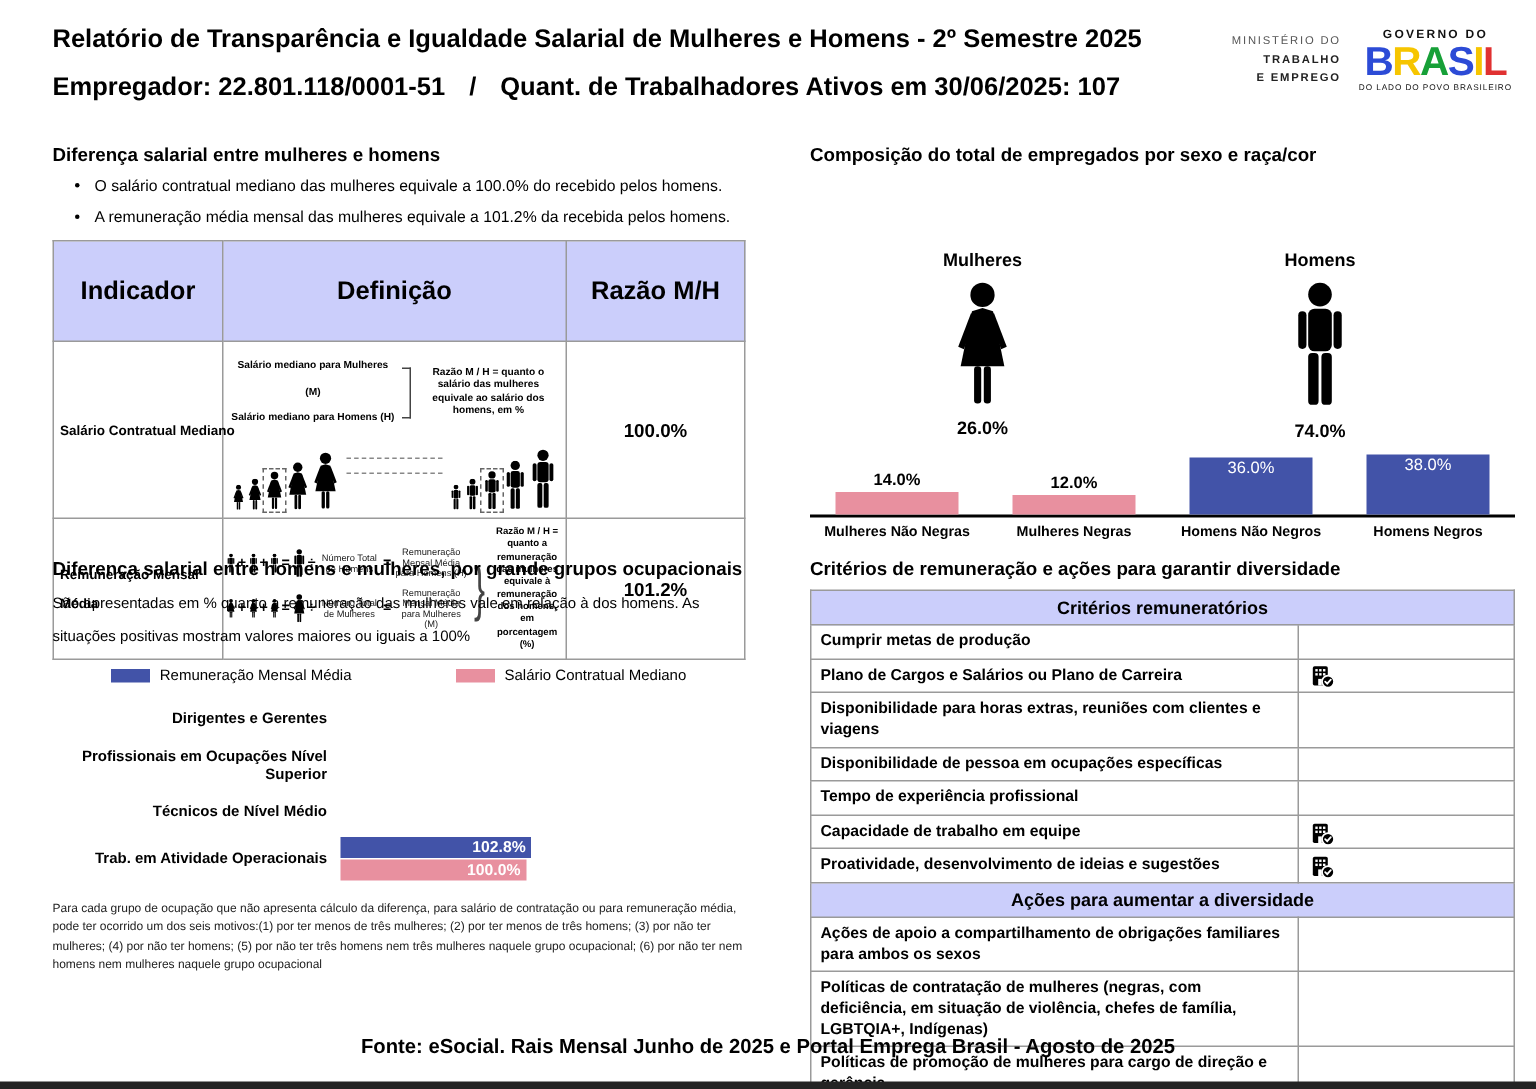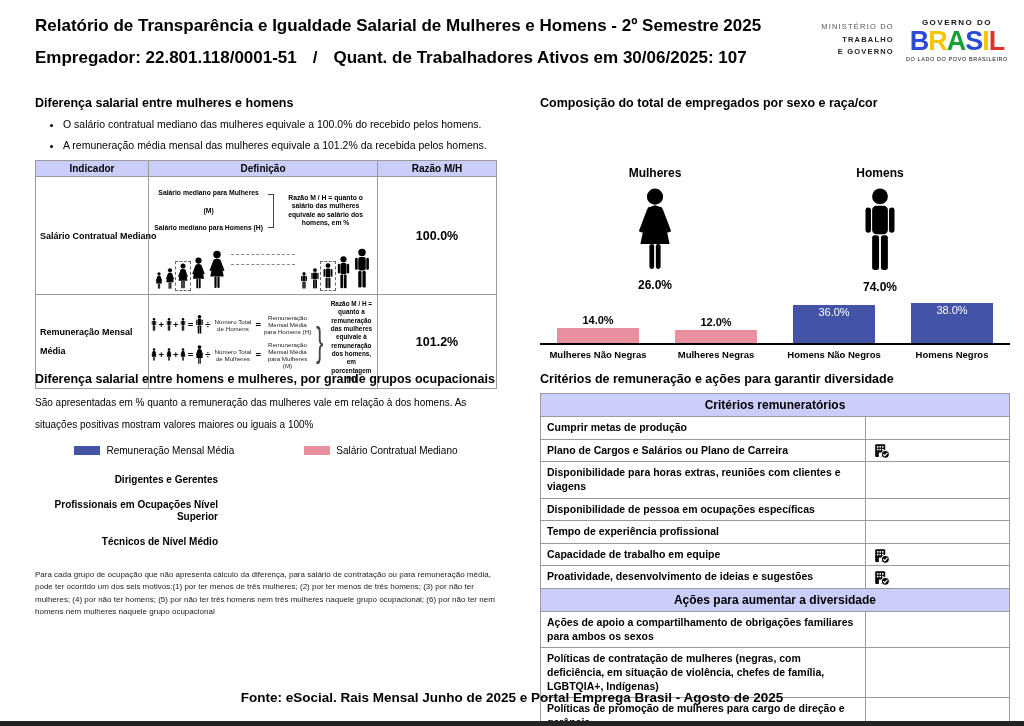--- a/index.html
+++ b/index.html
@@ -20,21 +20,21 @@
 
   
   .sec-title{font-size:12.5px;font-weight:bold;}
 
   
   .sec-gap{position:absolute;left:35px;top:96px;width:452px;}
   .gap-bullets{margin:8px 0 0 0;padding-left:28px;font-size:10.5px;}
   .gap-bullets li{margin-bottom:9px;}
   .ind-table{border-collapse:collapse;margin-top:4px;table-layout:fixed;width:450px;}
   .ind-table th,.ind-table td{border:1px solid #9a9a9a;}
-  .ind-table th{background:var(--hdr-bg,#CBCEFB);font-size:10px;padding:2px 2px;}
+  .ind-table th{background:var(--hdr-bg,#CBCEFB);font-size:17px;padding:23px 2px;}
   .col-ind{width:108px;} .col-def{width:224px;} .col-ratio{width:114px;}
   .ind-cell{font-size:9px;font-weight:bold;padding:2px 2px 2px 4px;white-space:nowrap;}
   .ind-cell.tall{white-space:normal;line-height:2.1;}
   .ratio-cell{font-size:12.5px;font-weight:bold;text-align:center;}
   .def1{padding:6px 3px 4px 3px;}
   .def1-top{display:flex;align-items:center;justify-content:center;gap:4px;}
   .def1-labels{font-size:6.8px;font-weight:bold;text-align:center;line-height:2.6;}
   .bracket{width:5px;height:32px;border-top:1px solid #444;border-right:1px solid #444;border-bottom:1px solid #444;}
   .def1-note{width:96px;font-size:6.8px;font-weight:bold;text-align:center;line-height:1.25;}
   .def1-fig{display:flex;align-items:flex-end;margin-top:8px;padding:0 2px;height:44px;}
@@ -139,21 +139,21 @@
     <div class="hdr-t2">
       <span>Empregador: 22.801.118/0001-51</span>
       <span>/</span>
       <span>Quant. de Trabalhadores Ativos em 30/06/2025: 107</span>
     </div>
   </div>
   <div class="logo">
     <div class="ministry">
       <div>MINISTÉRIO DO</div>
       <div class="b">TRABALHO</div>
-      <div class="b">E GOVERNO</div>
+      <div class="b">E EMPREGO</div>
     </div>
     <div class="govlogo">
       <div class="gov-top">GOVERNO DO</div>
       <div class="brasil"><span style="color: rgb(44, 75, 214);">B</span><span style="color: rgb(246, 197, 0);">R</span><span style="color: rgb(23, 160, 56);">A</span><span style="color: rgb(44, 75, 214);">S</span><span style="color: rgb(246, 197, 0);">I</span><span style="color: rgb(224, 49, 49);">L</span></div>
       <div class="gov-bottom">DO LADO DO POVO BRASILEIRO</div>
     </div>
   </div>
 
   <div class="sec-gap">
     <div class="sec-title">Diferença salarial entre mulheres e homens</div>
@@ -298,20 +298,27 @@
         <div class="occ-bars"></div>
       </div>
       <div class="occ-row">
         <div class="occ-cat">Profissionais em Ocupações Nível Superior</div>
         <div class="occ-bars"></div>
       </div>
       <div class="occ-row">
         <div class="occ-cat">Técnicos de Nível Médio</div>
         <div class="occ-bars"></div>
       </div>
+      <div class="occ-row">
+        <div class="occ-cat">Trab. em Atividade Operacionais</div>
+        <div class="occ-bars">
+            <div class="occ-bar" style="width: 127.472px; background: rgb(66, 83, 168);"><span>102.8%</span></div>
+            <div class="occ-bar" style="width: 124px; background: rgb(232, 144, 159);"><span>100.0%</span></div>
+          </div>
+      </div>
     </div>
     <div class="footnote">Para cada grupo de ocupação que não apresenta cálculo da diferença, para salário de contratação ou para remuneração média, pode ter ocorrido um dos seis motivos:(1) por ter menos de três mulheres; (2) por ter menos de três homens; (3) por não ter mulheres; (4) por não ter homens; (5) por não ter três homens nem três mulheres naquele grupo ocupacional; (6) por não ter nem homens nem mulheres naquele grupo ocupacional</div>
   </div>
 
   <div class="sec-comp">
     <div class="sec-title">Composição do total de empregados por sexo e raça/cor</div>
     <div class="comp-fig" style="left:55px;">
       <div class="comp-label">Mulheres</div>
       <svg class="isvg pink" width="40" height="82">
           <use href="#sym-woman"></use>

